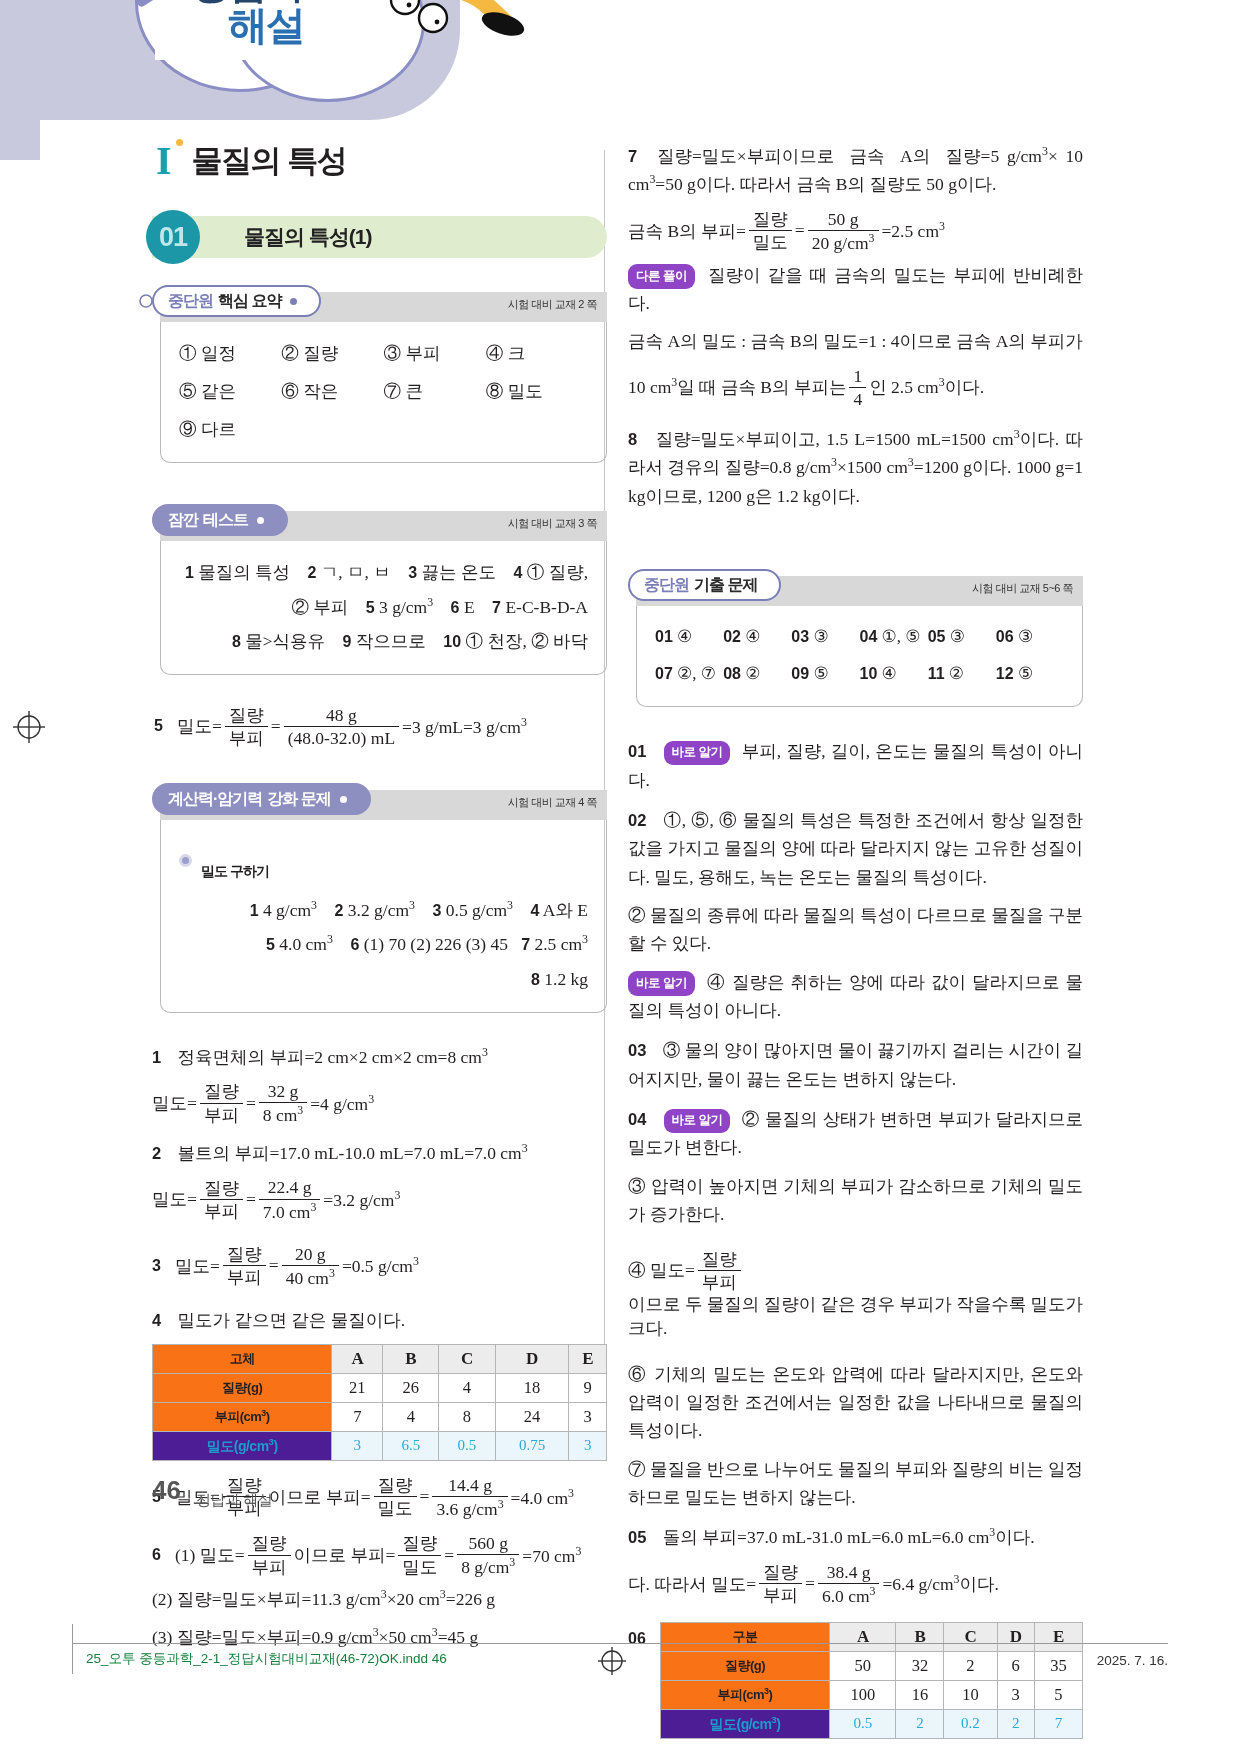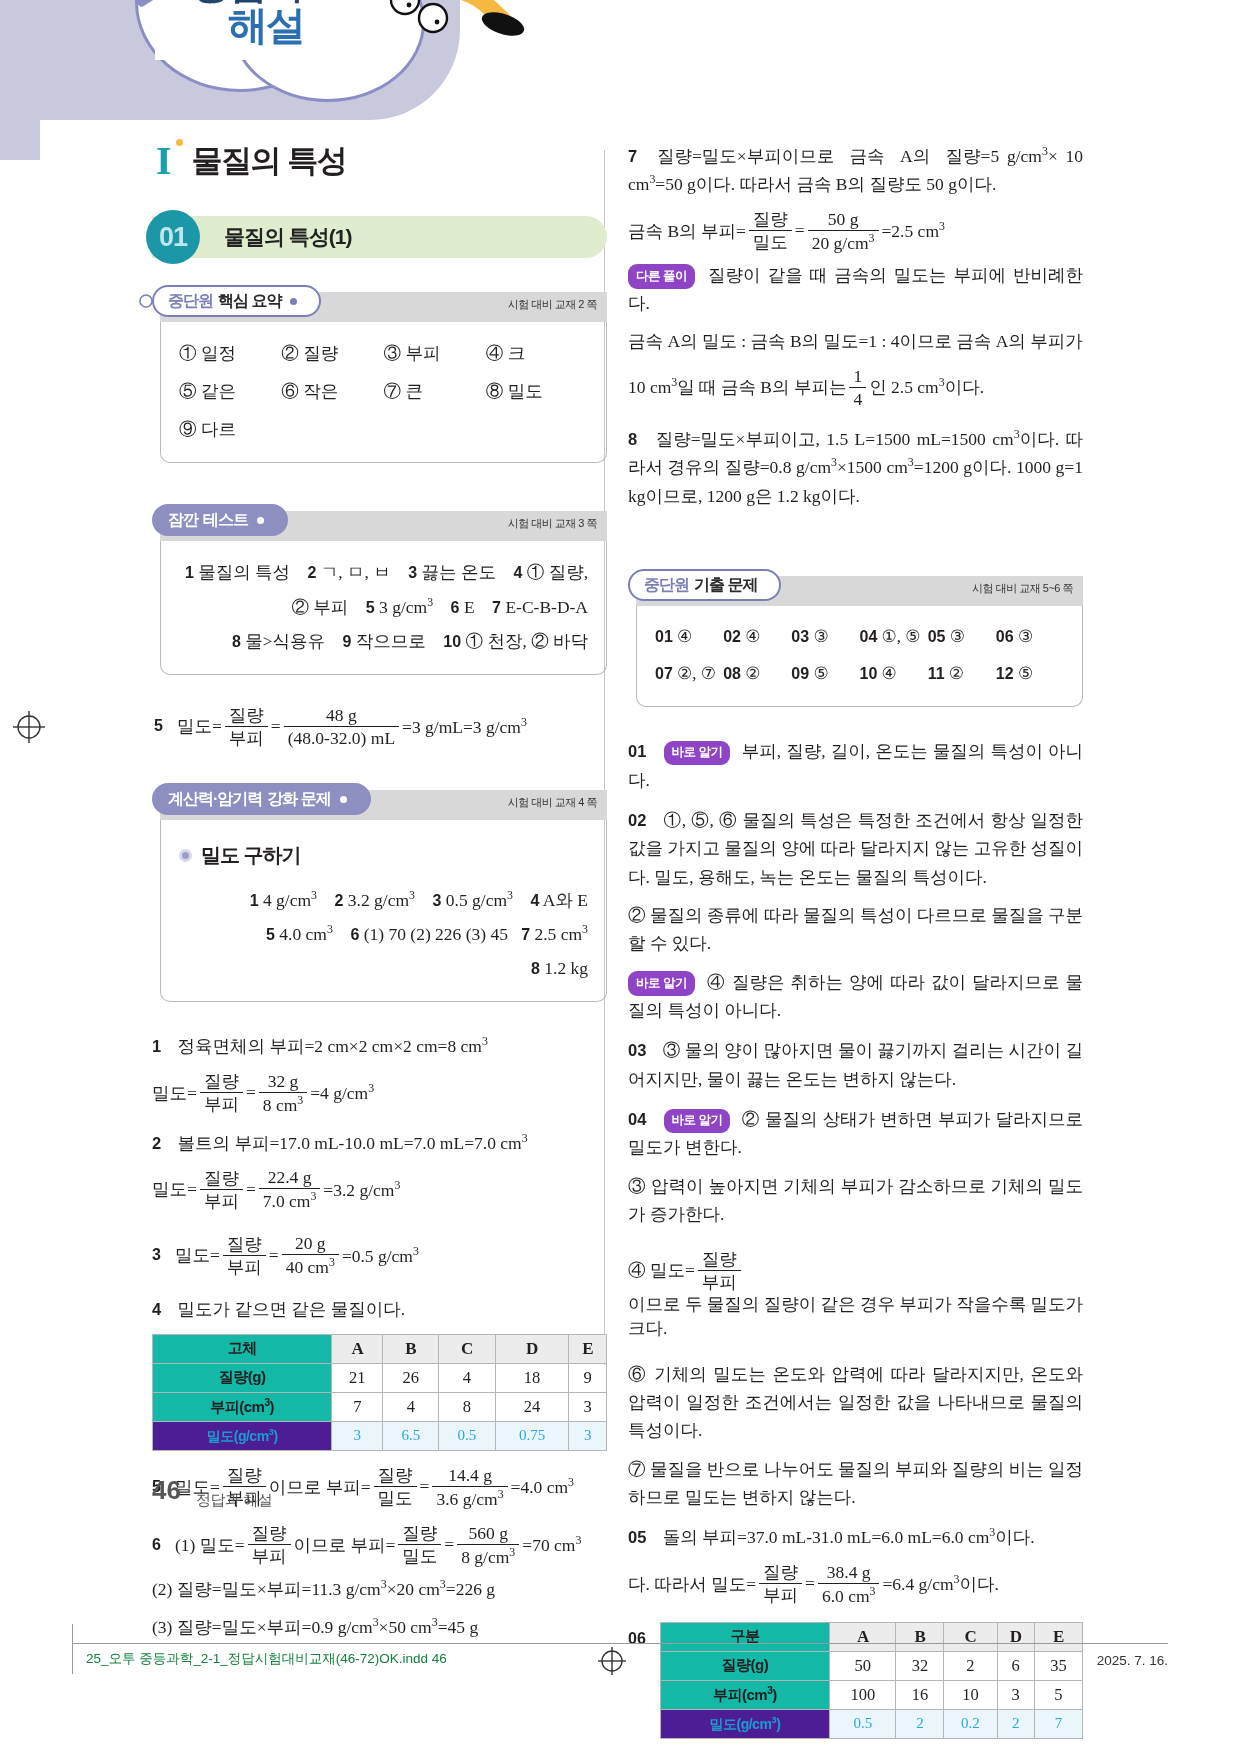--- a/index.html
+++ b/index.html
@@ -71,21 +71,21 @@
     position:relative; height:42px; background:#dfeccd; border-radius:0 21px 21px 0;
     margin-bottom:34px; display:flex; align-items:center;
   }
   .lesson-circle {
     position:absolute; left:-6px; top:-6px; width:54px; height:54px;
     background:#1b97a7; border-radius:50%;
     color:#bfe6ea; font-family:"Liberation Sans",sans-serif; font-weight:bold;
     font-size:27px; text-align:center; line-height:54px; letter-spacing:-1px;
   }
   .lesson-label {
-    margin-left:72px; font-family:"Liberation Sans",sans-serif; font-weight:bold;
+    margin-left:92px; font-family:"Liberation Sans",sans-serif; font-weight:bold;
     font-size:21px; letter-spacing:-1px; color:#222;
   }
   
   .card { position:relative; margin-bottom:30px; }
   .card-head {
     position:relative; height:30px; background:#d8d8d8; margin-left:8px;
   }
   .card-tab {
     position:absolute; left:-8px; top:-7px; height:32px;
     background:#fff; border:2px solid #7b7fb8; border-radius:16px;
@@ -132,22 +132,22 @@
   .badge {
     display:inline-block; background:#8e44c4; color:#fff; border-radius:9px;
     font-family:"Liberation Sans",sans-serif; font-weight:bold; font-size:12.5px;
     padding:1.5px 8px 2.5px 8px; letter-spacing:-.5px; margin-right:6px;
     vertical-align:1px;
   }
   
   table.dt { border-collapse:collapse; width:100%; margin:6px 0 14px 0;
              font-size:16.5px; text-align:center; }
   table.dt th, table.dt td { border:1px solid #b5b5b5; padding:3px 2px; height:29px; }
-  table.dt th { background:#14b8a6; font-family:"Liberation Sans",sans-serif;
-                font-weight:bold; font-size:15px; letter-spacing:-.5px; }
+  table.dt th { background:#f97316; font-family:"Liberation Sans",sans-serif;
+                font-weight:bold; font-size:13px; letter-spacing:-.5px; }
   table.dt td { font-family:"Liberation Serif",serif; }
   table.dt tr.dens th { background:#4c1d95; color:#1c9ccc; font-size:14px; }
   table.dt tr.dens td { background:#eaf6fb; color:#2aa8d8; font-size:15px; }
   table.dt th.colhdr { font-family:"Liberation Serif",serif; font-size:17px; background:#ececec; }
   
   .pagenum {
     position:absolute; left:152px; bottom:248px;
     font-family:"Liberation Sans",sans-serif; font-weight:bold; font-size:26px; color:#555;
   }
   .pagelabel {
@@ -164,21 +164,21 @@
     position:absolute; right:72px; bottom:86px;
     font-family:"Liberation Sans",sans-serif; font-size:13.5px; color:#333;
   }
   .reg-mark-mid { position:absolute; left:597px; bottom:78px; }
   .reg-mark-side { position:absolute; left:12px; top:710px; }
   
   .bullet-head { display:flex; align-items:center; gap:9px; margin:2px 0 8px 0; }
   .bullet-dot { width:13px;height:13px;border-radius:50%;background:#9b9ecb;
                 border:3px solid #d7d8ea; }
   .bullet-text { font-family:"Liberation Sans",sans-serif; font-weight:bold;
-                 font-size:20px; letter-spacing:-1px; }
+                 font-size:14px; letter-spacing:-1px;margin-top:22px; }
 </style>
 </head>
 <body>
 
 <div class="page-left-band"></div>
 <div class="mascot-wrap">
   <div class="mascot-bg"></div>
   <div class="cloud c1"></div>
   <div class="cloud c2"></div>
   <div class="cloud-cover"></div>

